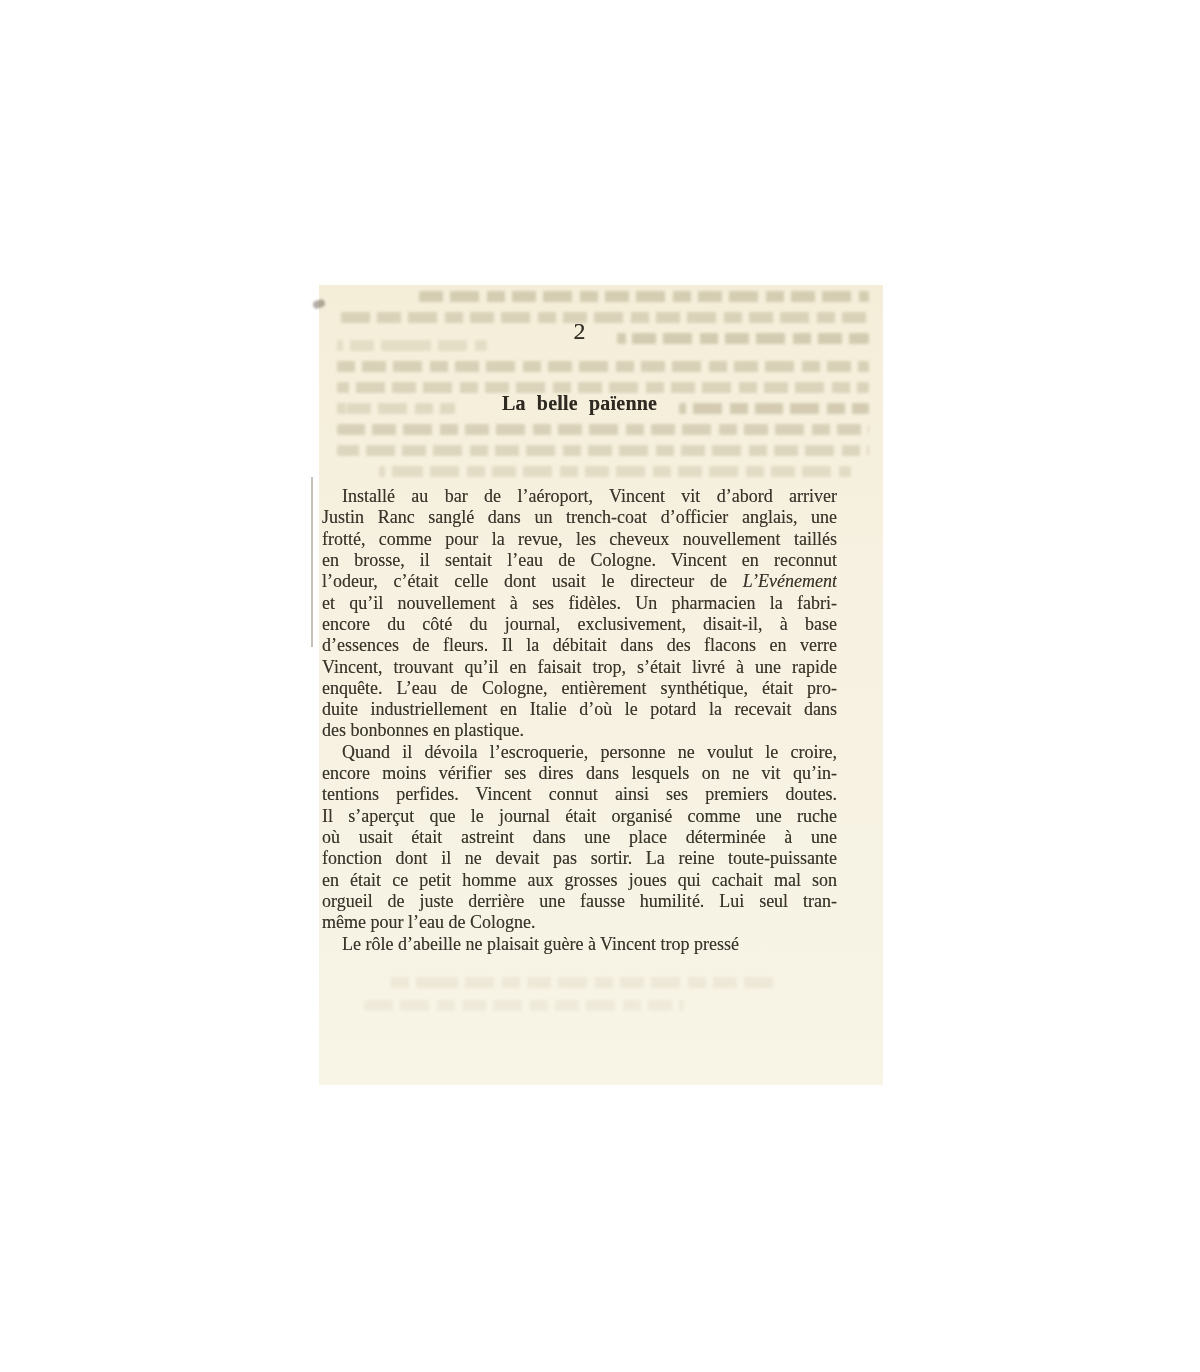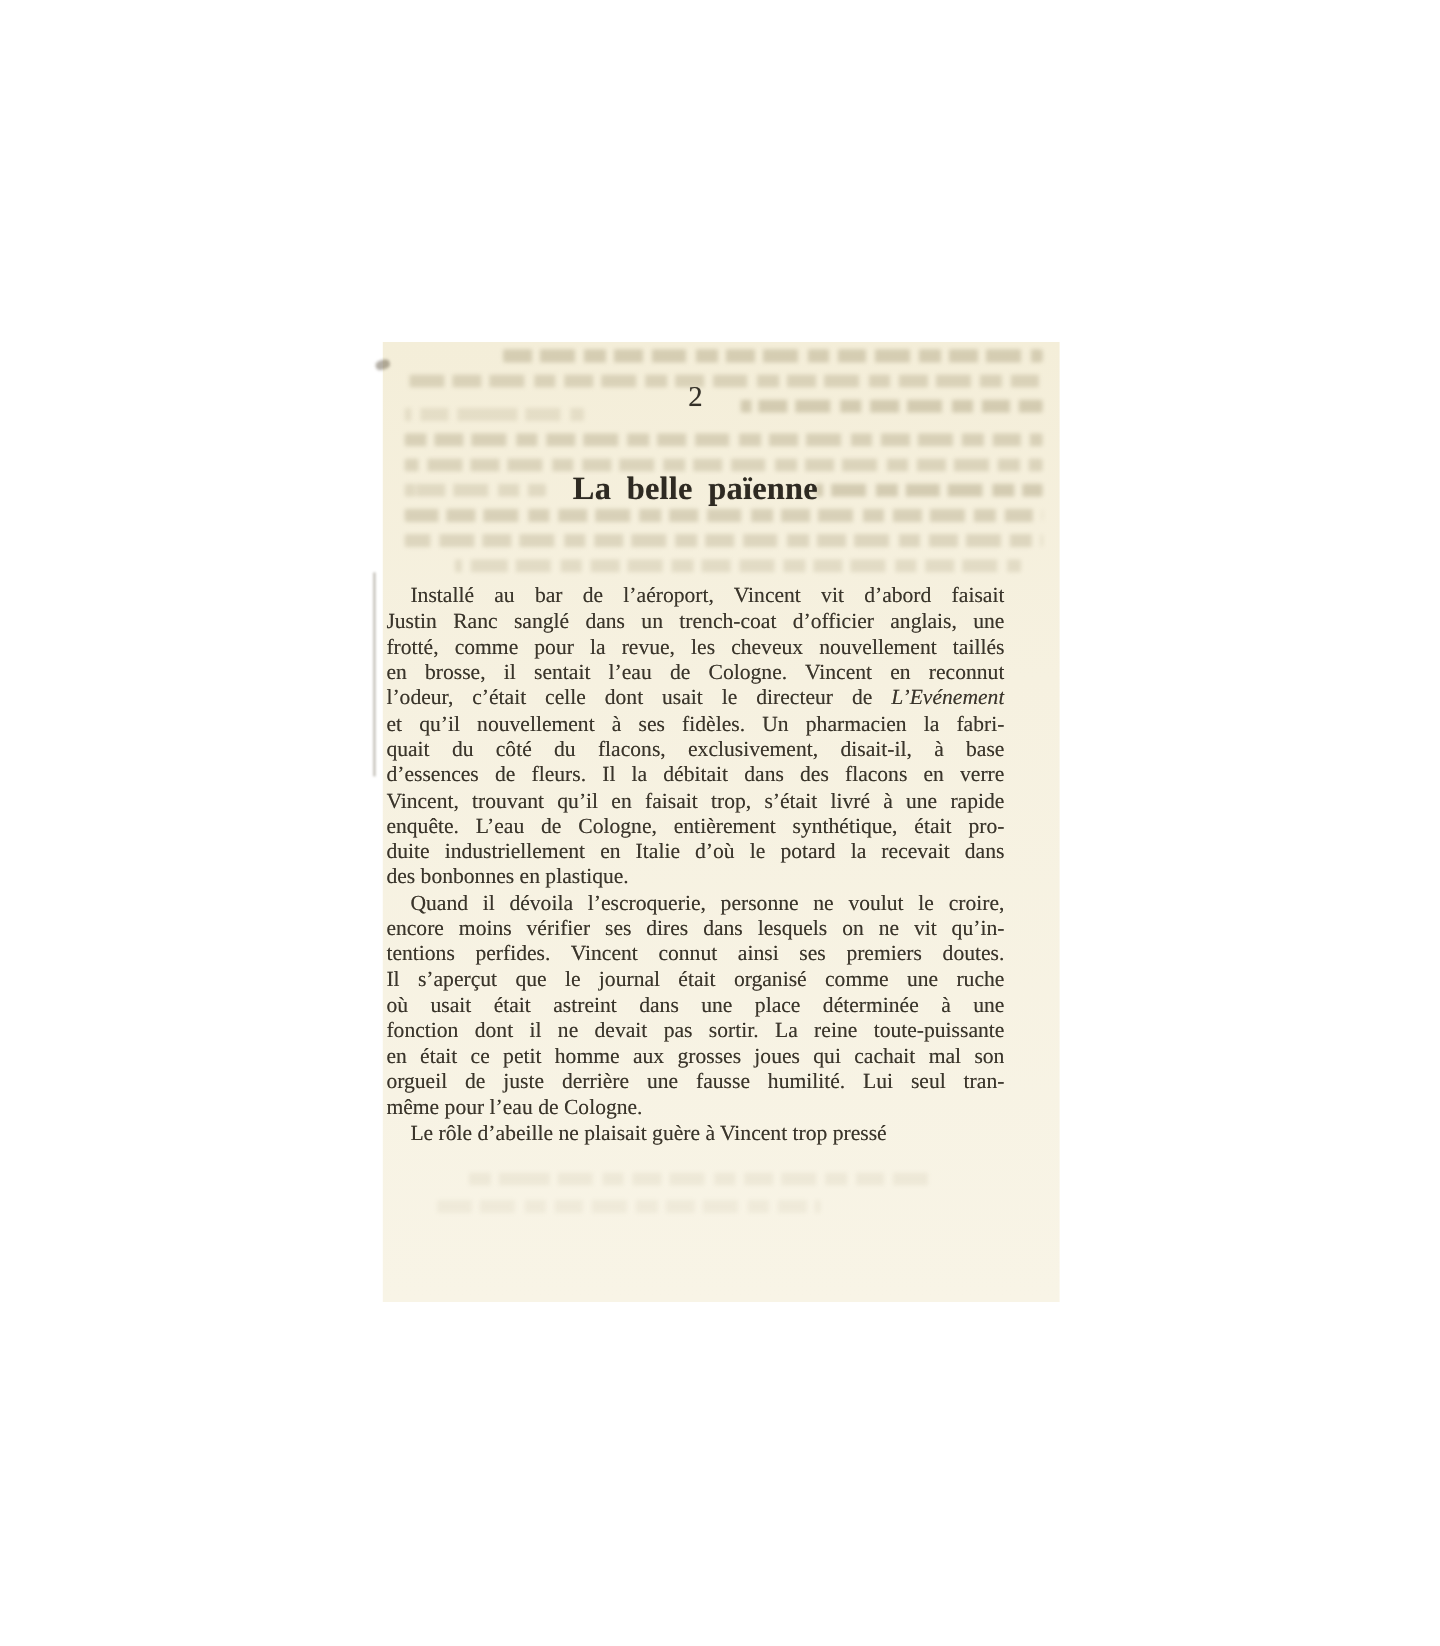--- a/index.html
+++ b/index.html
@@ -40,21 +40,21 @@
     font-weight: 400;
     color: #343028;
     text-shadow: 0 0 0.6px rgba(52,48,40,0.55);
   }
   .chapter-title {
     position: absolute;
     top: 107px;
     left: 0;
     width: 100%;
     text-align: center;
-    font-size: 27px;
+    font-size: 20px;
     font-weight: 700;
     word-spacing: 6px;
     letter-spacing: 0.2px;
     color: #2e2a22;
     text-shadow: 0 0 0.6px rgba(46,42,34,0.5);
   }
   .body-text {
     position: absolute;
     top: 201px;
     left: 0;
@@ -133,27 +133,27 @@
   <div class="bleed" style="top:139px; left:18px;  width:532px; opacity:.36; background-position-x:35px;"></div>
   <div class="bleed" style="top:160px; left:18px;  width:532px; opacity:.30; background-position-x:65px;"></div>
   <div class="bleed" style="top:181px; left:60px;  width:472px; opacity:.24; background-position-x:20px;"></div>
   <div class="bleed" style="top:692px; left:70px;  width:390px; opacity:.12; background-position-x:45px;"></div>
   <div class="bleed" style="top:715px; left:45px;  width:320px; opacity:.10; background-position-x:5px;"></div>
 
   <div class="content">
     <div class="chapter-number">2</div>
     <div class="chapter-title">La belle païenne</div>
     <div class="body-text">
-        <div class="jline indent"><span>Installé au bar de l’aéroport, Vincent vit d’abord faisait</span></div>
+        <div class="jline indent"><span>Installé au bar de l’aéroport, Vincent vit d’abord arriver</span></div>
         <div class="jline"><span>Justin Ranc sanglé dans un trench-coat d’officier anglais, une</span></div>
         <div class="jline"><span>frotté, comme pour la revue, les cheveux nouvellement taillés</span></div>
         <div class="jline"><span>en brosse, il sentait l’eau de Cologne. Vincent en reconnut</span></div>
         <div class="jline"><span>l’odeur, c’était celle dont usait le directeur de </span><i>L’Evénement</i></div>
         <div class="jline"><span>et qu’il nouvellement à ses fidèles. Un pharmacien la fabri-</span></div>
-        <div class="jline"><span>quait du côté du flacons, exclusivement, disait-il, à base</span></div>
+        <div class="jline"><span>encore du côté du journal, exclusivement, disait-il, à base</span></div>
         <div class="jline"><span>d’essences de fleurs. Il la débitait dans des flacons en verre</span></div>
         <div class="jline"><span>Vincent, trouvant qu’il en faisait trop, s’était livré à une rapide</span></div>
         <div class="jline"><span>enquête. L’eau de Cologne, entièrement synthétique, était pro-</span></div>
         <div class="jline"><span>duite industriellement en Italie d’où le potard la recevait dans</span></div>
         <div class="jline last"><span>des bonbonnes en plastique.</span></div>
         <div class="jline indent"><span>Quand il dévoila l’escroquerie, personne ne voulut le croire,</span></div>
         <div class="jline"><span>encore moins vérifier ses dires dans lesquels on ne vit qu’in-</span></div>
         <div class="jline"><span>tentions perfides. Vincent connut ainsi ses premiers doutes.</span></div>
         <div class="jline"><span>Il s’aperçut que le journal était organisé comme une ruche</span></div>
         <div class="jline"><span>où usait était astreint dans une place déterminée à une</span></div>

